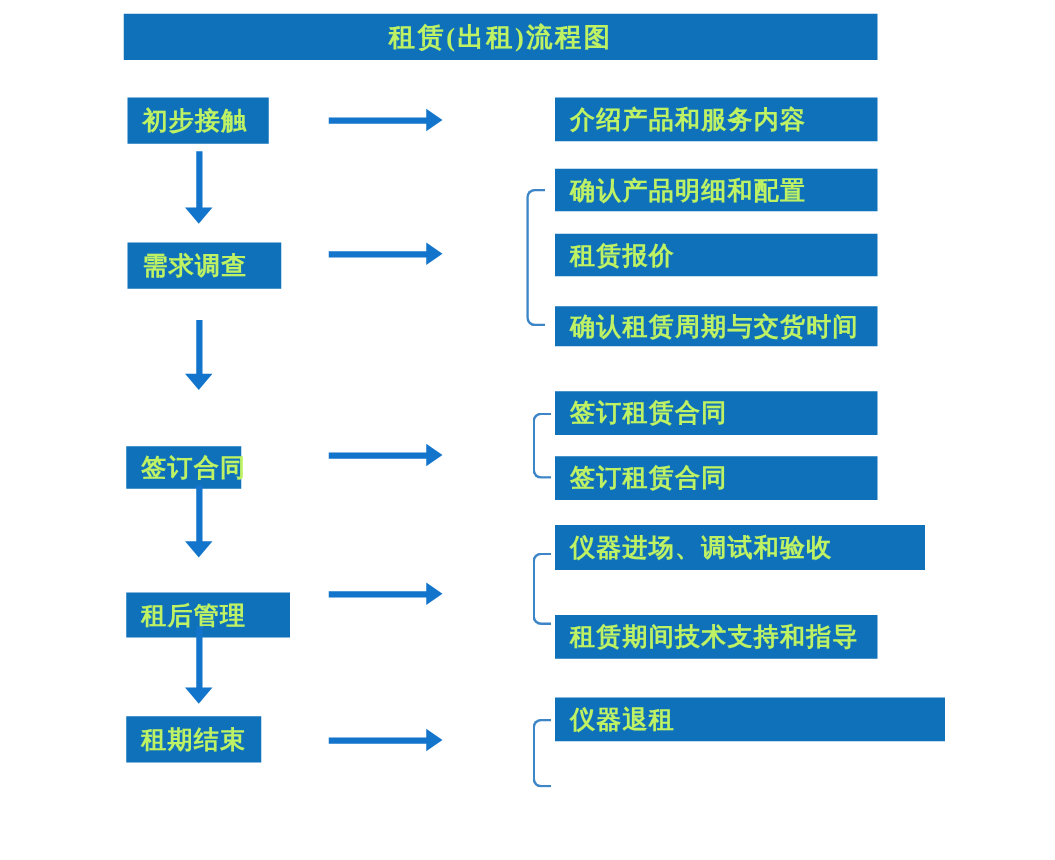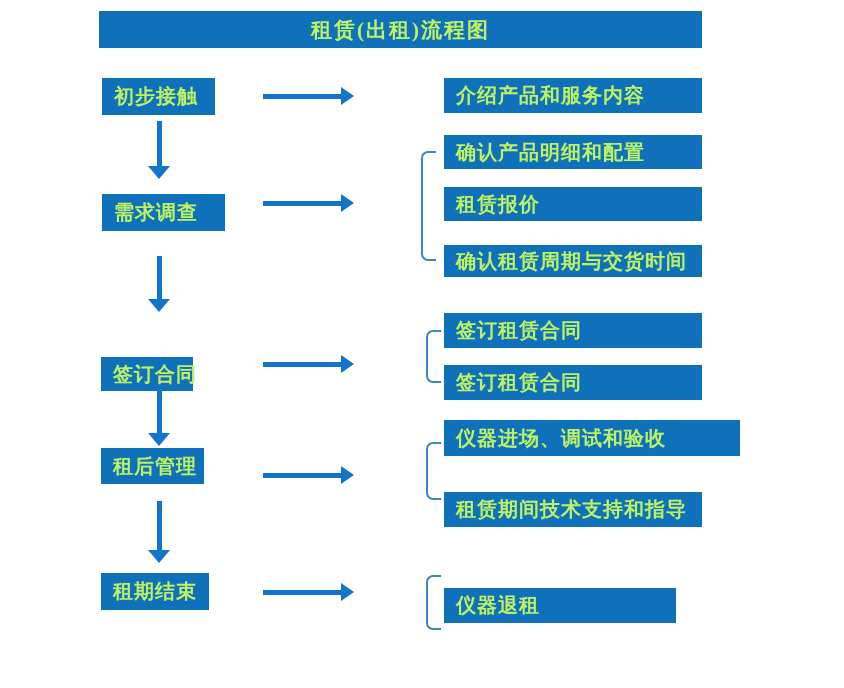--- a/index.html
+++ b/index.html
@@ -68,35 +68,35 @@
   </div>
   <div class="bracket" style="left:426px;top:330px;height:53px;"></div>
   <div class="bluebox" style="left:444px;top:313px;width:258px;height:35px;">签订租赁合同</div>
   <div class="bluebox" style="left:444px;top:365px;width:258px;height:35px;">签订租赁合同</div>
 
   <div class="varrow" style="left:148px;top:388px;height:58px;">
     <span class="stem"></span>
     <span class="head"></span>
   </div>
 
-  <div class="bluebox" style="left:101px;top:448px;width:103px;height:36px;">租后管理</div>
+  <div class="bluebox" style="left:101px;top:474px;width:131px;height:36px;">租后管理</div>
   <div class="harrow" style="left:263px;top:466px;">
     <span class="stem"></span>
     <span class="head"></span>
   </div>
   <div class="bracket" style="left:426px;top:442px;height:58px;"></div>
   <div class="bluebox" style="left:444px;top:420px;width:296px;height:36px;">仪器进场、调试和验收</div>
   <div class="bluebox" style="left:444px;top:492px;width:258px;height:35px;">租赁期间技术支持和指导</div>
 
   <div class="varrow" style="left:148px;top:501px;height:62px;">
     <span class="stem"></span>
     <span class="head"></span>
   </div>
 
   <div class="bluebox" style="left:101px;top:573px;width:108px;height:37px;">租期结束</div>
   <div class="harrow" style="left:263px;top:583px;">
     <span class="stem"></span>
     <span class="head"></span>
   </div>
   <div class="bracket" style="left:426px;top:575px;height:55px;"></div>
-  <div class="bluebox" style="left:444px;top:588px;width:232px;height:35px;">仪器退租</div>
+  <div class="bluebox" style="left:444px;top:558px;width:312px;height:35px;">仪器退租</div>
 
 </div>
 
 </body></html>

